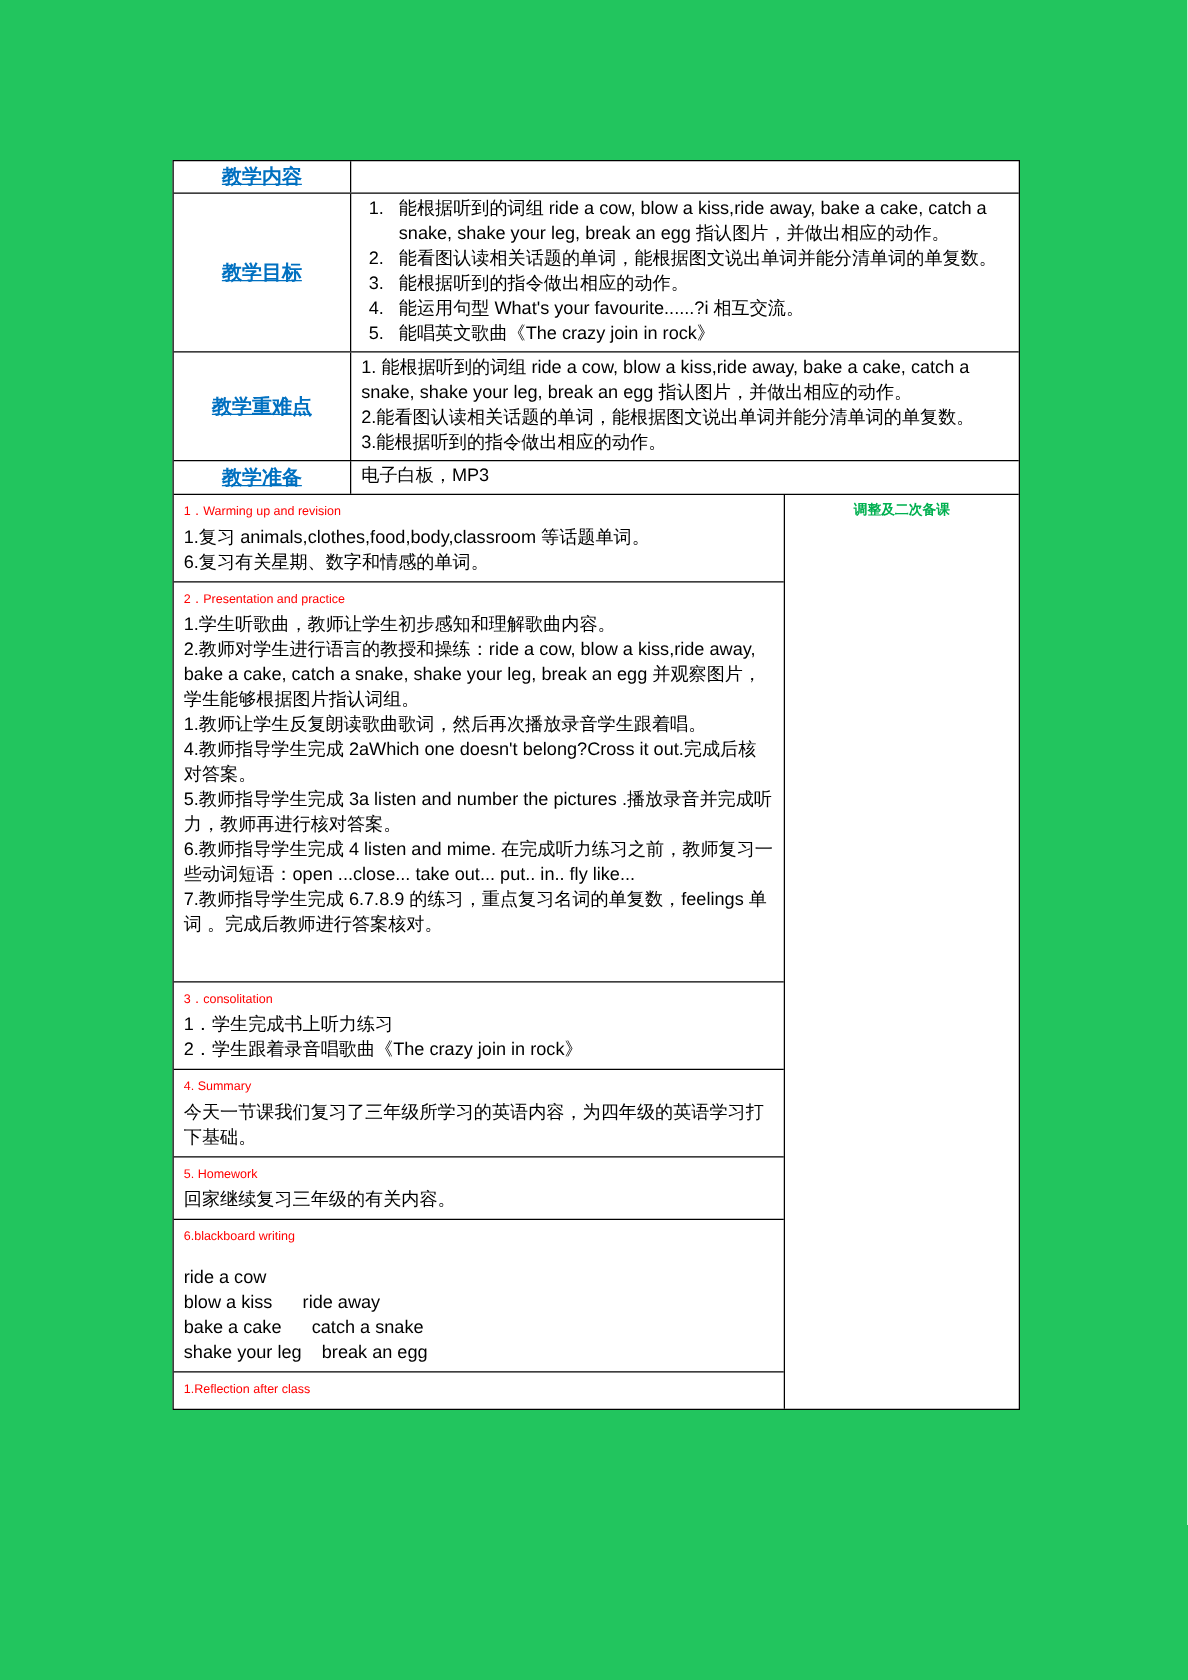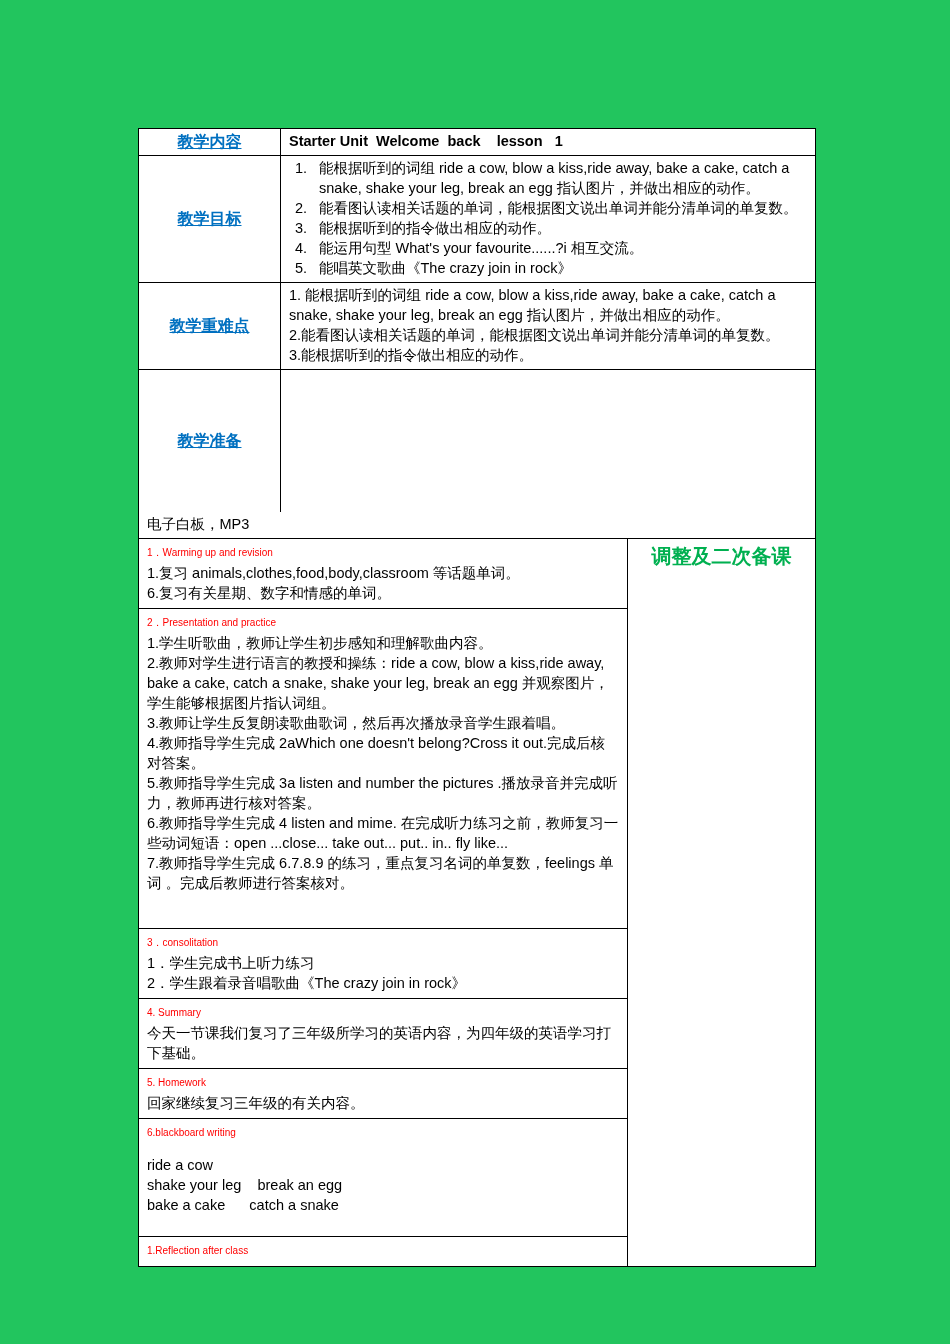--- a/index.html
+++ b/index.html
@@ -27,31 +27,31 @@
     color:#0070C0; font-weight:bold; font-size:16px;
     text-decoration:underline;
     padding:2px 0;
     text-align:center;
   }
   .content-cell {
     flex:1; padding:2px 8px 4px 8px;
     font-size:14.5px; line-height:20px;
   }
   .row-title { min-height:22px; }
-  .row-prep  { min-height:24px;flex-direction:column; }
+  .row-prep  { min-height:24px; }
   .title-text { font-weight:bold; white-space:pre-wrap; }
 
   .obj-item { display:flex; }
   .obj-num  { flex:0 0 30px; padding-left:6px; }
   .obj-text { flex:1; }
 
   .body-row { flex:1; }
   .main-col { flex:1; border-right:1px solid #000; display:flex; flex-direction:column; }
   .notes-col { flex:0 0 187px; width:187px; padding-top:4px; text-align:center; }
-  .notes-header { color:#00B050; font-weight:bold; font-size:20px;font-family:Liberation Mono, monospace; }
+  .notes-header { color:#00B050; font-weight:bold; font-size:11px;font-family:Liberation Mono, monospace; }
 
   .section {
     border-bottom:1px solid #000;
     padding:3px 8px 5px 8px;
     font-size:14.5px; line-height:20px;
   }
   .section.last { border-bottom:none; flex:1; }
   .sec-title { color:#FF0000; font-weight:normal; font-size:10px; line-height:21px; }
   .s1 { min-height:60px; }
   .s2 { min-height:320px; }
@@ -63,23 +63,20 @@
   .bb-first { margin-top:12px; }
 </style>
 </head>
 <body>
 
 <div class="page">
   <div class="doc-table">
 
     <div class="trow row-title">
       <div class="label-cell">教学内容</div>
-      <div class="content-cell">
-        <span class="title-text">Starter Unit  Welcome  back    lesson   1</span>
-      </div>
     </div>
 
     <div class="trow">
       <div class="label-cell">教学目标</div>
       <div class="content-cell">
         <div class="obj-item">
           <span class="obj-num">1.</span>
           <span class="obj-text">能根据听到的词组 ride a cow, blow a kiss,ride away, bake a cake, catch a snake, shake your leg, break an egg 指认图片，并做出相应的动作。</span>
         </div>
         <div class="obj-item">
@@ -121,21 +118,21 @@
         <div class="section s1">
           <div class="sec-title">1．Warming up and revision</div>
           <div>1.复习 animals,clothes,food,body,classroom 等话题单词。</div>
           <div>6.复习有关星期、数字和情感的单词。</div>
         </div>
 
         <div class="section s2">
           <div class="sec-title">2．Presentation and practice</div>
           <div>1.学生听歌曲，教师让学生初步感知和理解歌曲内容。</div>
           <div>2.教师对学生进行语言的教授和操练：ride a cow, blow a kiss,ride away, bake a cake, catch a snake, shake your leg, break an egg 并观察图片，学生能够根据图片指认词组。</div>
-          <div>3.教师让学生反复朗读歌曲歌词，然后再次播放录音学生跟着唱。</div>
+          <div>1.教师让学生反复朗读歌曲歌词，然后再次播放录音学生跟着唱。</div>
           <div>4.教师指导学生完成 2aWhich one doesn't belong?Cross it out.完成后核对答案。</div>
           <div>5.教师指导学生完成 3a listen and number the pictures .播放录音并完成听力，教师再进行核对答案。</div>
           <div>6.教师指导学生完成 4 listen and mime. 在完成听力练习之前，教师复习一些动词短语：open ...close... take out...  put.. in..  fly like...</div>
           <div>7.教师指导学生完成 6.7.8.9 的练习，重点复习名词的单复数，feelings 单词 。完成后教师进行答案核对。</div>
         </div>
 
         <div class="section s3">
           <div class="sec-title">3．consolitation</div>
           <div>1．学生完成书上听力练习</div>
           <div>2．学生跟着录音唱歌曲《The crazy join in rock》</div>
@@ -147,22 +144,23 @@
         </div>
 
         <div class="section s5">
           <div class="sec-title">5. Homework</div>
           <div>回家继续复习三年级的有关内容。</div>
         </div>
 
         <div class="section s6">
           <div class="sec-title">6.blackboard writing</div>
           <div class="bb-line bb-first">ride a cow</div>
+          <div class="bb-line">blow a kiss      ride away</div>
+          <div class="bb-line">bake a cake      catch a snake</div>
           <div class="bb-line">shake your leg    break an egg</div>
-          <div class="bb-line">bake a cake      catch a snake</div>
         </div>
 
         <div class="section last">
           <div class="sec-title">1.Reflection after class</div>
         </div>
 
       </div>
       <div class="notes-col">
         <div class="notes-header">调整及二次备课</div>
       </div>

